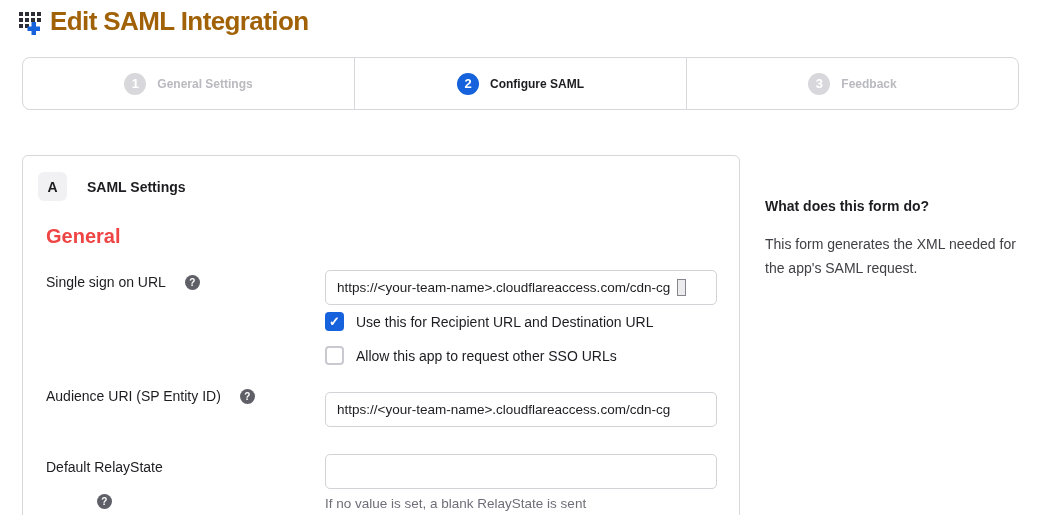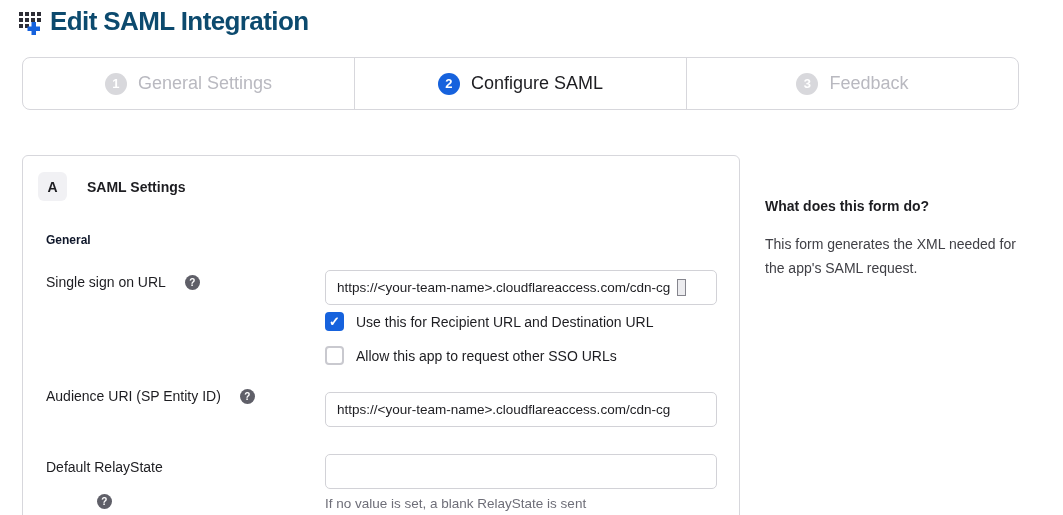--- a/index.html
+++ b/index.html
@@ -2,42 +2,42 @@
 <html><head>
 <meta charset="utf-8">
 <style>
   * { box-sizing: border-box; margin: 0; padding: 0; }
   body { font-family: "Liberation Sans", sans-serif; background: #fff; color: #1d1d21; }
   .page { position: relative; width: 1063px; height: 515px; background: #fff; overflow: hidden; }
 
   
   .header { position: absolute; left: 18px; top: 6px; display: flex; align-items: center; gap: 6px; }
   .app-icon { width: 26px; height: 28px; position: relative; flex: 0 0 auto; }
-  .page-title { font-size: 26px; font-weight: 700; letter-spacing: -0.6px; color: #0c4a6e; }
+  .page-title { font-size: 26px; font-weight: 700; letter-spacing: -0.6px; color: #a16207; }
 
   
   .stepper { position: absolute; left: 22px; top: 57px; width: 997px; height: 53px;
              border: 1px solid #d7d7dc; border-radius: 8px; display: flex; background: #fff; }
   .step { flex: 1; display: flex; align-items: center; justify-content: center; gap: 11px; cursor: default; }
   .step + .step { border-left: 1px solid #d7d7dc; }
   .step-circle { width: 22px; height: 22px; border-radius: 50%; background: #d8d8dc; color: #fff;
                  font-size: 13px; font-weight: 700; display: flex; align-items: center; justify-content: center; }
-  .step-label { font-size: 18px; font-weight: 400; color: #b9b9c0; }
+  .step-label { font-size: 12px; font-weight: 700; color: #b9b9c0; }
   .step.active .step-circle { background: #1662dd; }
   .step.active .step-label { color: #1d1d21; }
 
   
   .form-panel { position: absolute; left: 22px; top: 155px; width: 718px; height: 420px;
                 border: 1px solid #d7d7dc; border-radius: 6px; background: #fff; }
   .panel-header { position: absolute; left: 15px; top: 16px; display: flex; align-items: center; gap: 20px; }
   .section-badge { width: 29px; height: 29px; border-radius: 6px; background: #f1f1f4;
                    display: flex; align-items: center; justify-content: center;
                    font-size: 14px; font-weight: 700; color: #1d1d21; }
   .section-title { font-size: 14px; font-weight: 700; color: #1d1d21; }
-  .group-heading { position: absolute; left: 23px; top: 77px; font-size: 12px; font-weight: 700; color: #0f172a; }
+  .group-heading { position: absolute; left: 23px; top: 69px; font-size: 20px; font-weight: 700; color: #ef4444; }
 
   .field-label { position: absolute; left: 23px; font-size: 14px; color: #1d1d21; display: flex; align-items: center; gap: 19px; }
   .help-icon { width: 15px; height: 15px; border-radius: 50%; background: #5f5f68; color: #fff;
                font-size: 10px; font-weight: 700; display: inline-flex; align-items: center; justify-content: center; cursor: pointer; }
 
   .text-input, .fake-input { position: absolute; left: 302px; width: 392px; height: 35px;
                border: 1px solid #d2d2d7; border-radius: 5px; background: #fff;
                font-family: "Liberation Sans", sans-serif; font-size: 13.5px; color: #1d1d21; padding: 0 11px; gap: 6px; }
   .fake-input { display: flex; align-items: center; white-space: nowrap; overflow: hidden; }
   .cursor-box { display: inline-block; width: 9px; height: 17px; margin-left: 1px; flex: 0 0 auto;

